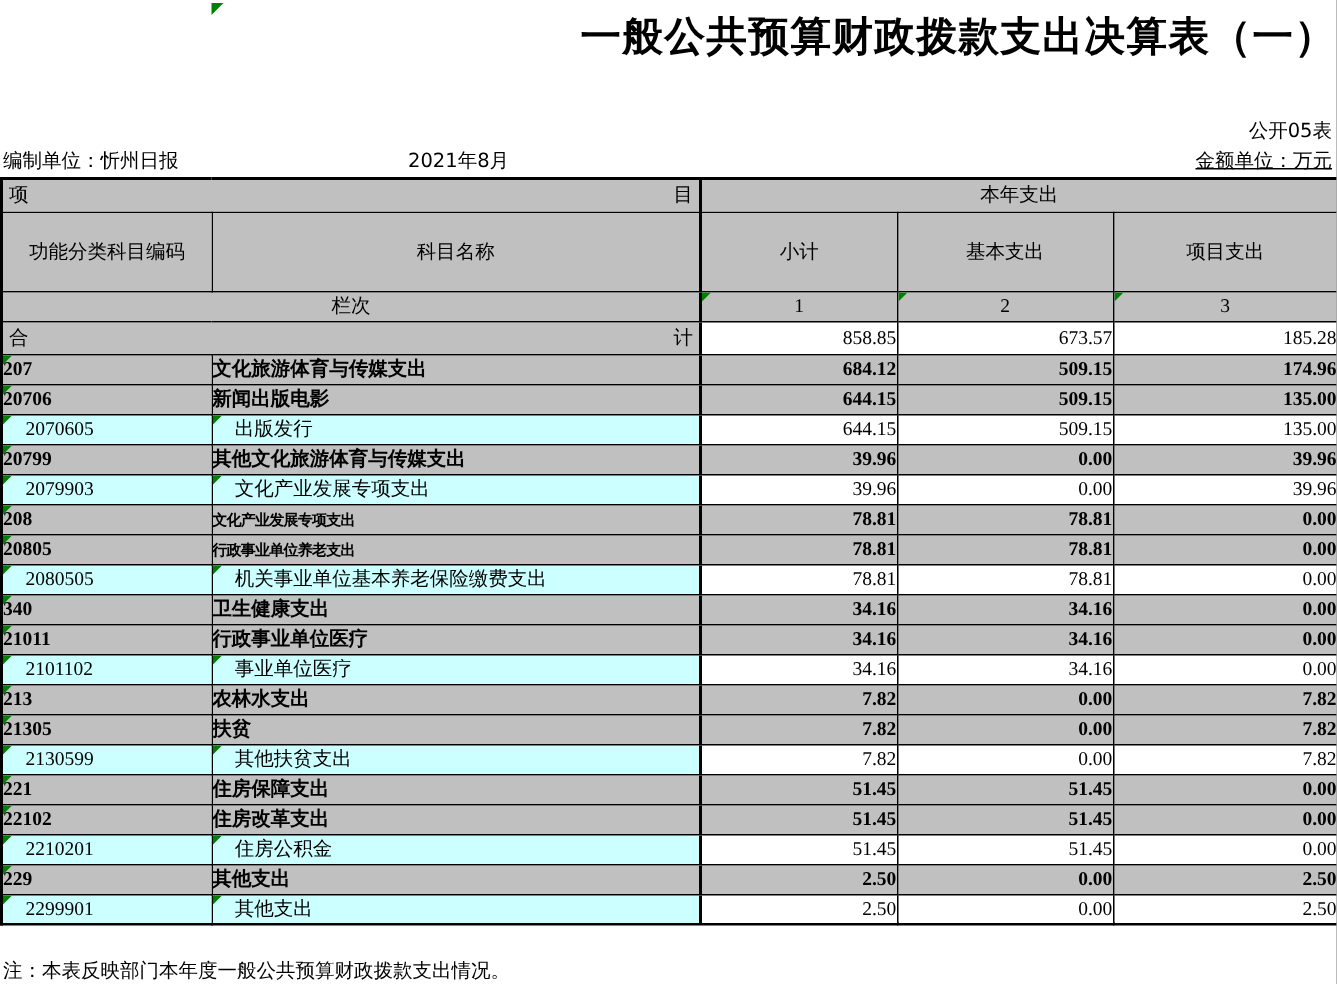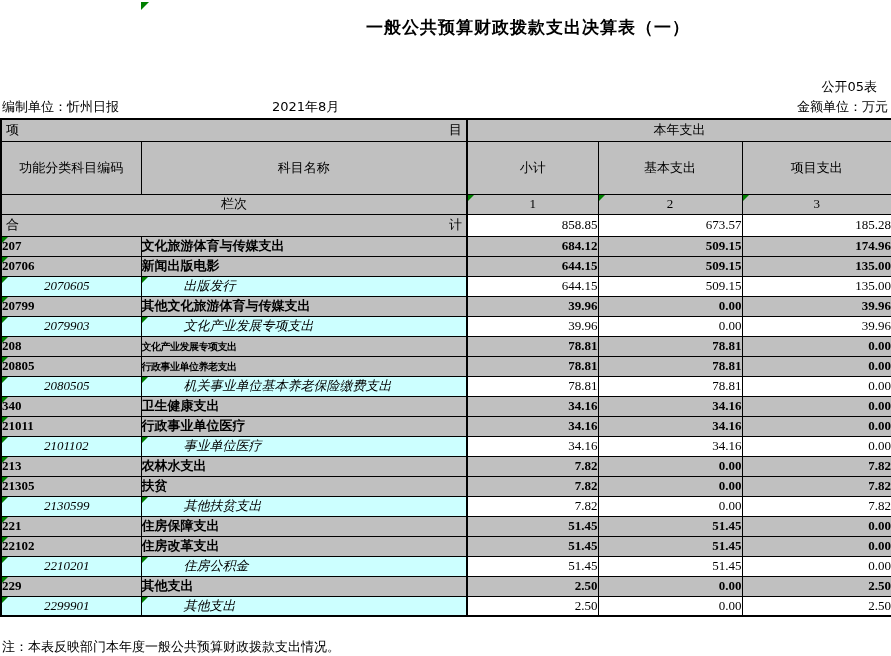--- a/index.html
+++ b/index.html
@@ -1,24 +1,24 @@
 <!DOCTYPE html>
 <html><head>
 <meta charset="utf-8">
 <style>
   html,body{margin:0;padding:0;background:#888;}
   .stage{position:relative;width:891px;height:656px;background:#ffffff;overflow:hidden;
          font-family:"DejaVu Sans",sans-serif;color:#000;}
   
-  .page-title{position:absolute;left:165px;top:16px;width:726px;text-align:center;
-              font-size:17px;font-weight:bold;letter-spacing:1px;white-space:nowrap;}
-  .sheet-label{position:absolute;right:14px;top:78px;font-size:13px;}
+  .page-title{position:absolute;left:165px;top:6px;width:726px;text-align:right;
+              font-size:27px;font-weight:bold;letter-spacing:1px;white-space:nowrap;}
+  .sheet-label{position:absolute;right:3px;top:78px;font-size:13px;}
   .prepared{position:absolute;left:2px;top:98px;font-size:13px;}
   .period{position:absolute;left:272px;top:98px;font-size:13px;}
-  .unit-label{position:absolute;right:3px;top:98px;font-size:13px;}
+  .unit-label{position:absolute;right:3px;top:98px;font-size:13px;text-decoration:underline;}
   .footnote{position:absolute;left:2px;top:638px;font-size:13px;}
   .page-flag{position:absolute;left:141px;top:2px;width:0;height:0;
              border-top:8px solid #008000;border-right:8px solid transparent;}
   
   table.sheet{position:absolute;left:0;top:118px;width:891px;border-collapse:collapse;
               table-layout:fixed;border:2px solid #000;
               font-family:"Liberation Serif","DejaVu Serif",serif;font-size:13px;}
   table.sheet td,table.sheet th{border:1px solid #000;padding:0;overflow:hidden;
               vertical-align:middle;font-weight:normal;position:relative;
               white-space:nowrap;box-sizing:border-box;}
@@ -26,21 +26,21 @@
   .r-item{height:22px;}
   .r-head{height:53px;margin-top:14px;}
   .r-rank{height:20px;padding-left:20px;}
   .r-total{height:22px;}
   tbody tr{height:20px;}
   .center{text-align:center;}
   .num{text-align:right;padding-right:3px;}
   .col3{border-left-width:2px !important;}
   .splitflex{display:flex;justify-content:space-between;padding:0 4px;}
   .name-cell{padding-left:3px;text-align:left;}
-  tr.detail .name-cell{padding-left:42px;font-style:italic;}
+  tr.detail .name-cell{padding-left:15px;}
   tr.summary td{background:#c0c0c0;font-weight:bold;}
   tr.detail td{background:#ffffff;}
   tr.detail td.name-cell{background:#ccffff;}
   tr.small .name-text{font-size:10px;letter-spacing:-0.5px;}
   .flag{position:absolute;left:0;top:0;width:0;height:0;
         border-top:6px solid #008000;border-right:6px solid transparent;}
   .bold{font-weight:bold;}
 </style>
 </head>
 <body>

